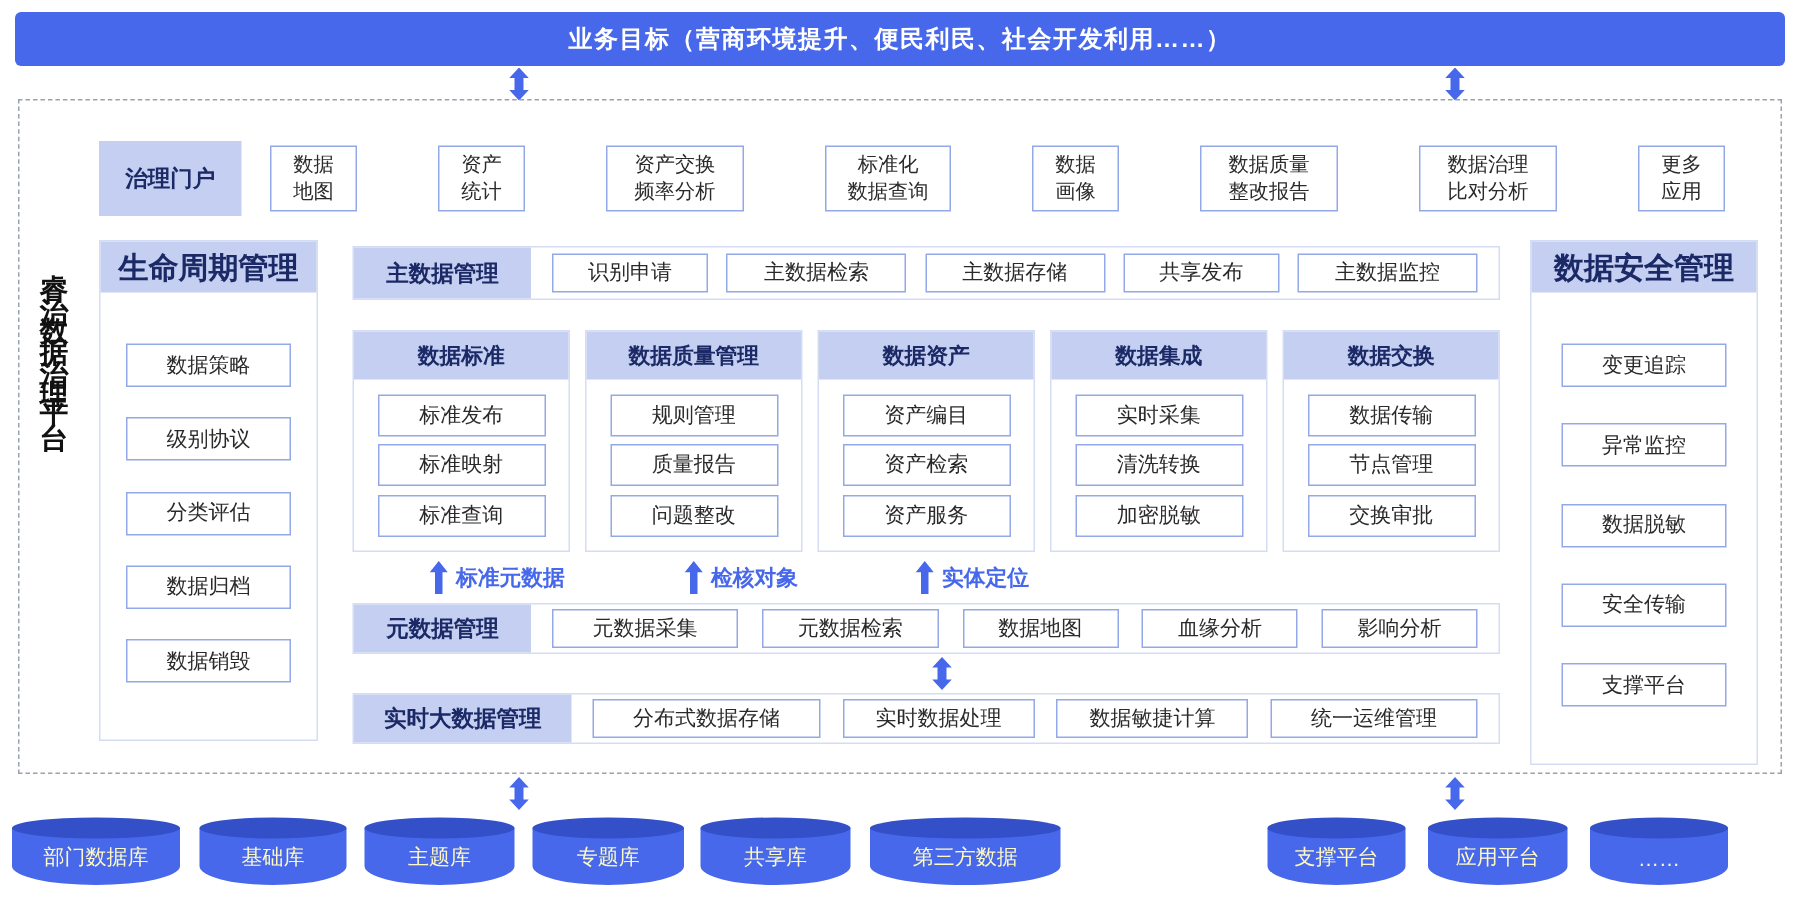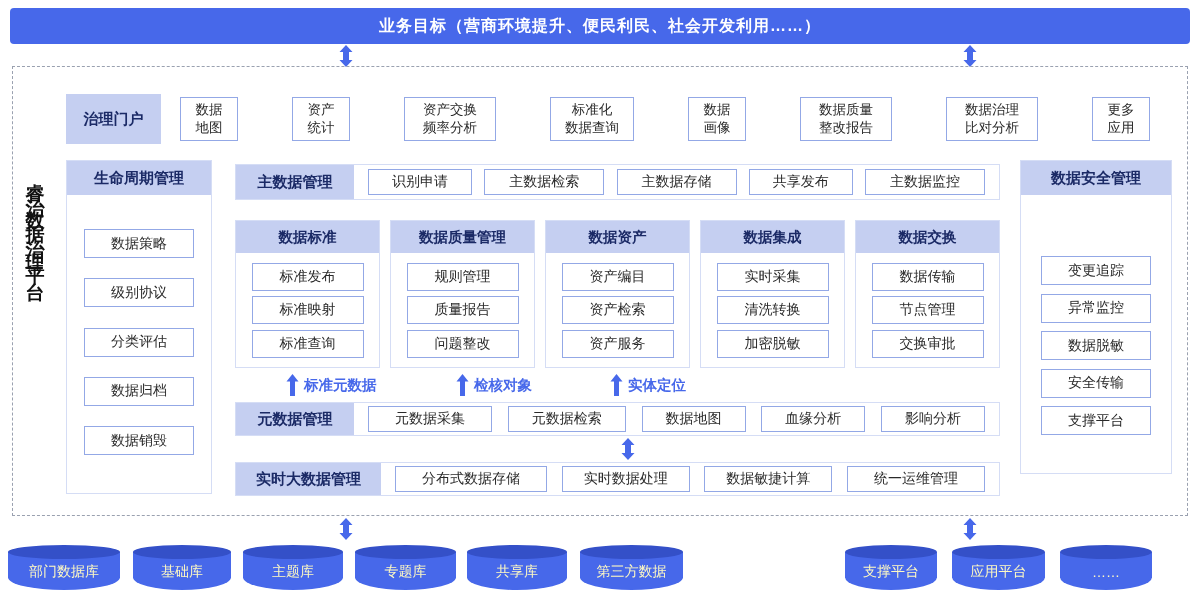--- a/index.html
+++ b/index.html
@@ -26,26 +26,26 @@
   .two-line { white-space: pre-line; text-align: center; line-height: 1.3; font-size: 13.5px; }
 
   .portal-hdr { position: absolute; left: 66px; top: 94px; width: 95px; height: 50px; font-size: 15px; }
   .portal-row { position: absolute; left: 180px; top: 97px; width: 970px; height: 44px;
                 display: flex; justify-content: space-between; }
   .portal-row .box { height: 44px; }
   .w58 { width: 58px; } .w84 { width: 84px; } .w92 { width: 92px; }
 
   .side-panel { position: absolute; top: 160px; border: 1px solid #D5DDF5; background: #fff;
                 display: flex; flex-direction: column; }
-  .side-panel .hdr { height: 34px; font-size: 15px; }
+  .side-panel .hdr { height: 34px; font-size: 20px; }
   .side-items { flex: 1; display: flex; flex-direction: column; align-items: center;
                 justify-content: space-between; padding: 34px 0 38px; }
   .side-items .box { width: 110px; height: 29px; }
   #lifecycle { left: 66px; width: 146px; height: 334px; }
-  #security  { left: 1020px; width: 152px; height: 314px; gap: 27px; }
+  #security  { left: 1020px; width: 152px; height: 350px; }
 
   .band { position: absolute; left: 235px; width: 765px; border: 1px solid #D5DDF5;
           background: #fff; display: flex; }
   .band .hdr { font-size: 15px; }
   .band-items { flex: 1; display: flex; align-items: center; justify-content: space-between;
                 padding: 0 14px; }
   .band-items .box { height: 26px; }
   #master   { top: 164px; height: 36px; }
   #metadata { top: 402px; height: 34px; }
   #realtime { top: 462px; height: 34px; }
@@ -260,21 +260,21 @@
     </div>
   <div class="cyl" style="left:243px; width:100px;">
     <span>主题库</span>
     </div>
   <div class="cyl" style="left:355px; width:101px;">
     <span>专题库</span>
     </div>
   <div class="cyl" style="left:467px; width:100px;">
     <span>共享库</span>
     </div>
-  <div class="cyl" style="left:580px; width:103px;">
+  <div class="cyl" style="left:580px; width:127px;">
     <span>第三方数据</span>
     </div>
 
   <div class="cyl" style="left:845px; width:92px;">
     <span>支撑平台</span>
     </div>
   <div class="cyl" style="left:952px; width:93px;">
     <span>应用平台</span>
     </div>
   <div class="cyl" style="left:1060px; width:92px;">

